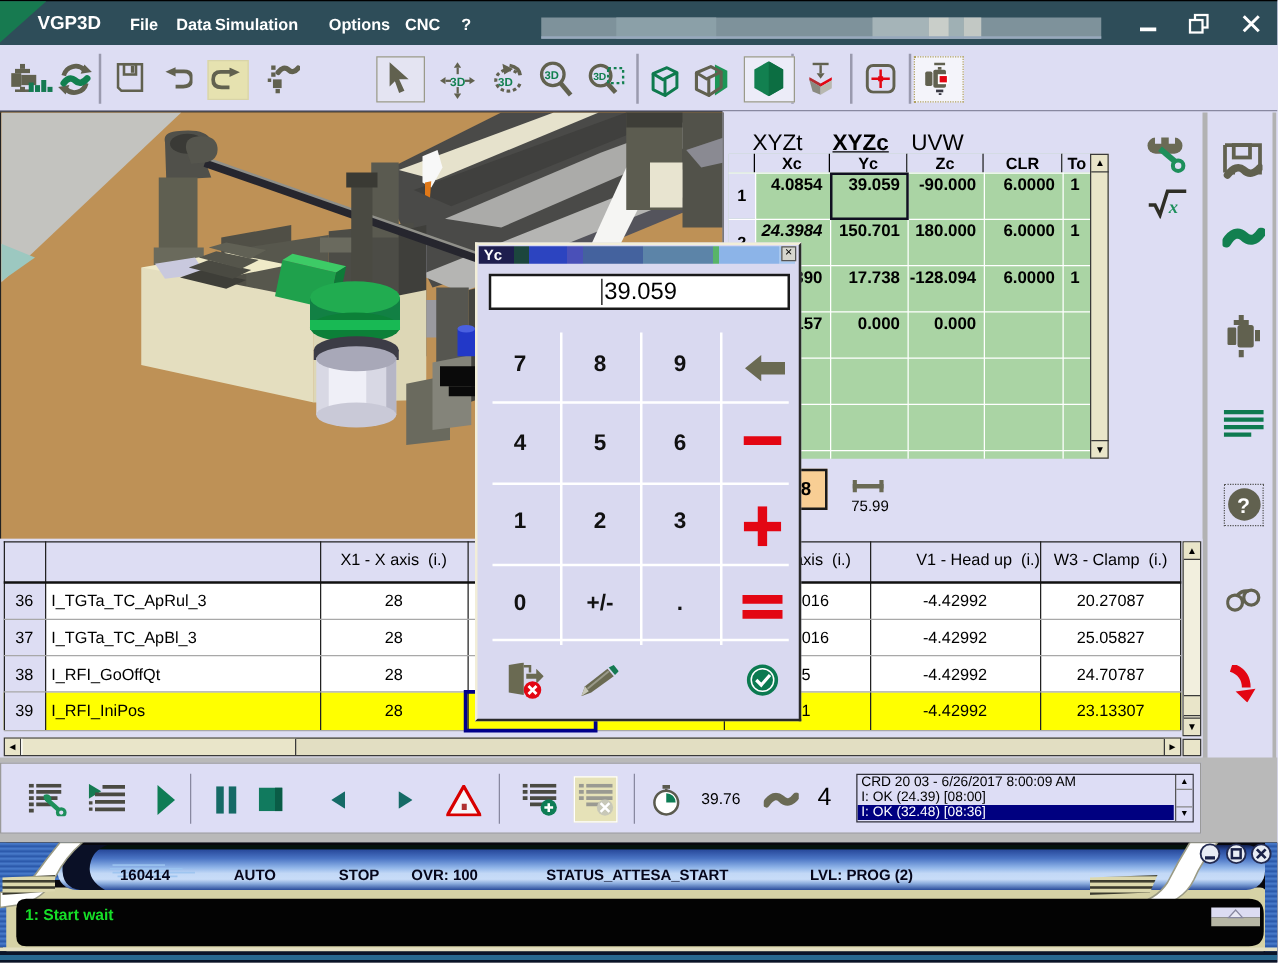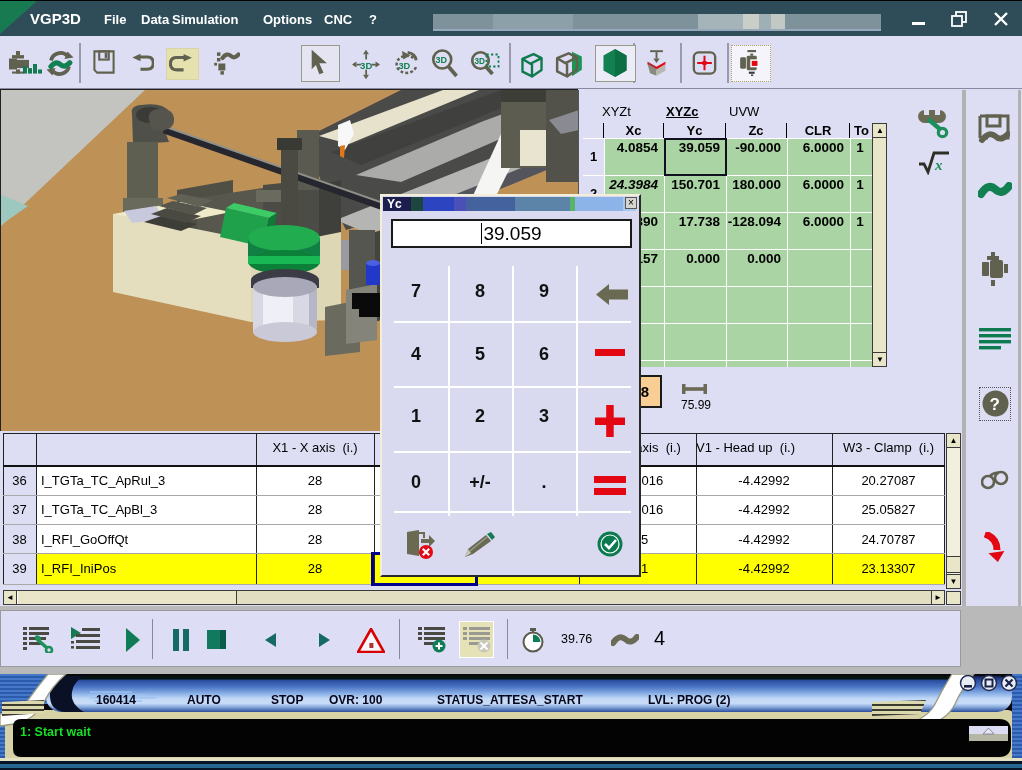--- a/index.html
+++ b/index.html
@@ -23,21 +23,21 @@
 
 
 #toolbar { left:0; top:37px; width:1022px; height:52px; background:#DDDDF3; border-bottom:1px solid #8888a0; }
 .tsep { position:absolute; top:6px; width:2px; height:40px; background:#9a9aae; }
 
 
 #viewport { left:0; top:90px; width:578px; height:341px; background:#BE9156; border-left:1px solid #222; box-shadow:0 -1px 0 #222; }
 
 
 #rightpanel { left:578px; top:90px; width:384px; height:341px; background:#DDDDF3; border-left:1px solid #555; }
-.tab { top:14px; font-size:13px; color:#000; }
+.tab { top:14px; font-size:18px; color:#000; }
 #gtable { position:absolute; left:4px; top:33px; width:290px; height:244px; background:#AAD4A4; }
 .ghead { position:absolute; top:0; height:15px; background:#DDDDF3; border-right:1px solid #000; font-weight:bold; font-size:13px; text-align:center; line-height:15px; }
 .gcell { position:absolute; font-weight:bold; font-size:13.5px; text-align:right; padding-right:3px; }
 .grow-line { position:absolute; left:0; width:290px; height:1px; background:#fff; }
 .gcol-line { position:absolute; top:15px; width:1px; height:229px; background:#fff; }
 .rownum { position:absolute; left:0; width:21px; font-weight:bold; font-size:13px; text-align:center; background:#DDDDF3;}
 
 
 #sidebar { left:962px; top:90px; width:60px; height:578px; background:#DDDDF3; border-left:4px solid #B2B2B2; }
 #sidebar .edge { position:absolute; left:52px; top:0; width:3px; height:578px; background:#B2B2B2; }
@@ -486,21 +486,21 @@
 
     <div class="abs" style="left:3px; top:2px; width:942px; height:33px; background:#DDDDF3; border-top:1px solid #222;"></div>
 
     <div class="abs" style="left:3px; top:35px; width:942px; height:88px; background:#fff;"></div>
     <div class="abs" style="left:3px; top:123px; width:942px; height:30px; background:#FFFF00;"></div>
 
     <div class="abs" style="left:3px; top:35px; width:33px; height:118px; background:#DDDDF3;"></div>
 
     <div class="abs" style="left:256px; top:9px; width:118px; text-align:center; font-size:13px;">X1 - X axis&nbsp; (i.)</div>
     <div class="abs" style="left:579px; top:9px; width:117px; text-align:center; font-size:13px;">U1 - U axis&nbsp; (i.)</div>
-    <div class="abs" style="left:696px; top:9px; width:136px; text-align:left; font-size:13px;">V1 - Head up&nbsp; (i.)</div>
+    <div class="abs" style="left:696px; top:9px; width:136px; text-align:right; font-size:13px;">V1 - Head up&nbsp; (i.)</div>
     <div class="abs" style="left:832px; top:9px; width:113px; text-align:center; font-size:13px;">W3 - Clamp&nbsp; (i.)</div>
 
     <div class="abs" style="left:3px; top:2px; width:1px; height:151px; background:#222;"></div>
     <div class="abs" style="left:36px; top:2px; width:1px; height:151px; background:#222;"></div>
     <div class="abs" style="left:256px; top:2px; width:1px; height:151px; background:#222;"></div>
     <div class="abs" style="left:374px; top:2px; width:1px; height:151px; background:#222;"></div>
     <div class="abs" style="left:579px; top:2px; width:1px; height:151px; background:#222;"></div>
     <div class="abs" style="left:696px; top:2px; width:1px; height:151px; background:#222;"></div>
     <div class="abs" style="left:832px; top:2px; width:1px; height:151px; background:#222;"></div>
     <div class="abs" style="left:944px; top:2px; width:1px; height:151px; background:#222;"></div>
@@ -657,20 +657,29 @@
         <circle cx="11" cy="14" r="9.5" fill="#fff" stroke="#5a5a4e" stroke-width="2"></circle>
         <path d="M11 14 L11 6.5 A7.5 7.5 0 0 1 18.5 14 Z" fill="#0E7D55"></path>
       </svg>
       <div class="abs" style="left:560px; top:21px; width:40px; font-size:12.5px; color:#000;">39.76</div>
 
       <svg class="abs" style="left:610px; top:23px;" width="28" height="13" viewBox="0 0 28 13">
         <path d="M2 9 Q8 0 14 5 Q20 11 26 3" stroke="#6A6A55" stroke-width="6" fill="none" stroke-linecap="round"></path>
       </svg>
       <div class="abs" style="left:653px; top:16px; font-size:20px; color:#000;">4</div>
 
+      <div class="abs" style="left:684px; top:8px; width:270px; height:39px; background:#DDDDF5; border:1px solid #30303a; font-size:11px; color:#000; line-height:12px; overflow:hidden;">
+        <div style="padding-left:3px; white-space:nowrap;">CRD 20 03 - 6/26/2017 8:00:09 AM</div>
+        <div style="padding-left:3px; white-space:nowrap;">I: OK (24.39) [08:00]</div>
+        <div style="padding-left:3px; white-space:nowrap; background:#000080; color:#fff; width:253px;">I: OK (32.48) [08:36]</div>
+        <div style="position:absolute; right:0; top:0; width:14px; height:37px; background:#DDDDF5; border-left:1px solid #555;">
+          <div style="position:absolute; top:0; left:0; width:13px; height:12px; border-bottom:1px solid #888; font-size:7px; text-align:center; line-height:12px;">▲</div>
+          <div style="position:absolute; bottom:0; left:0; width:13px; height:12px; border-top:1px solid #888; font-size:7px; text-align:center; line-height:12px;">▼</div>
+        </div>
+      </div>
     </div>
   </div>
 
   <div id="cnc" class="abs">
     <svg width="1022" height="96" viewBox="0 0 1022 96">
       <defs>
         <linearGradient id="bandg" x1="0" y1="0" x2="0" y2="1">
           <stop offset="0" stop-color="#101E4E"></stop>
           <stop offset="0.12" stop-color="#2A4C9E"></stop>
           <stop offset="0.30" stop-color="#4A74C4"></stop>

